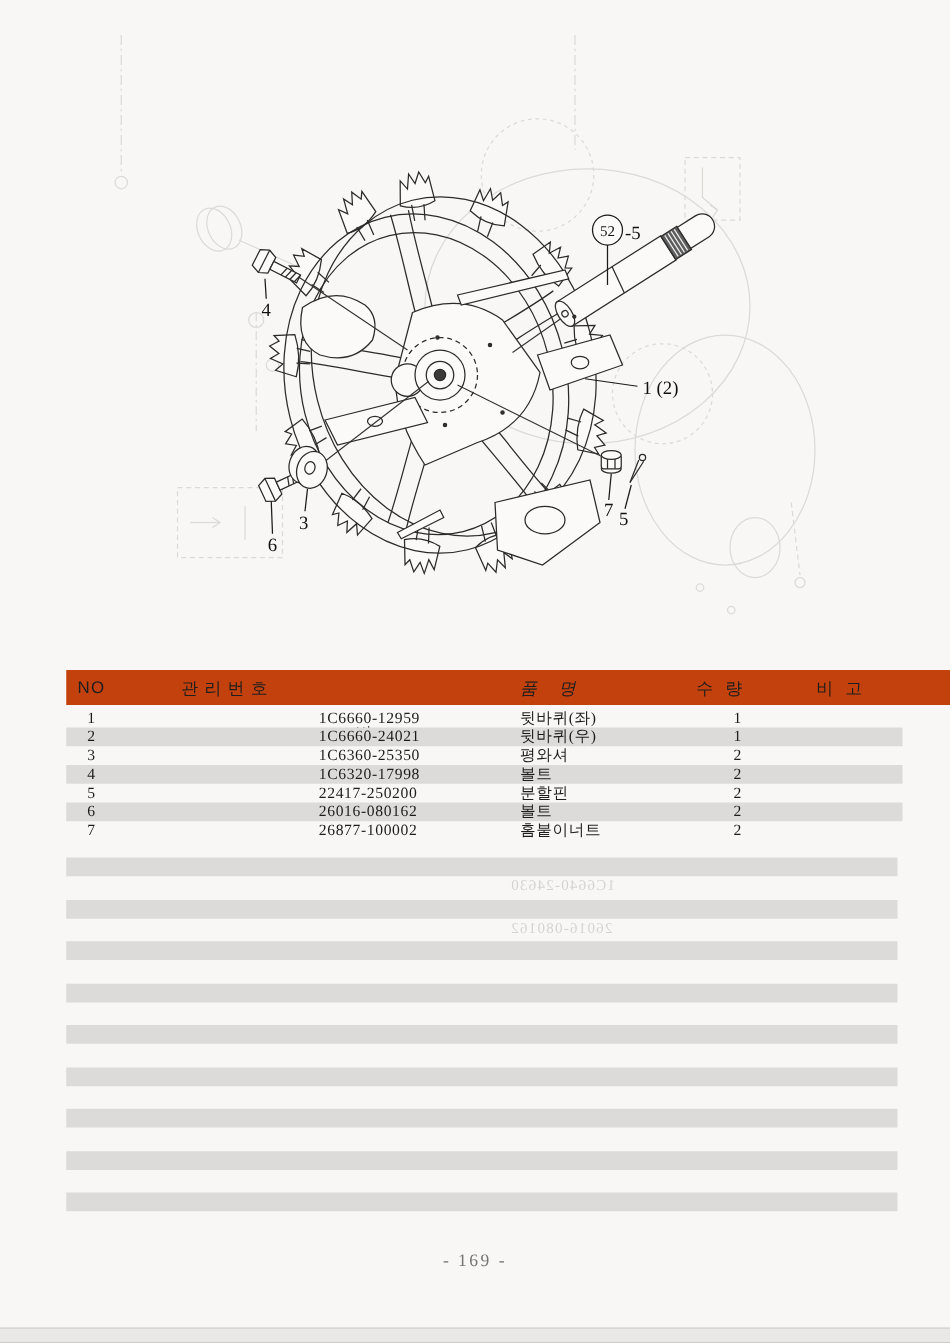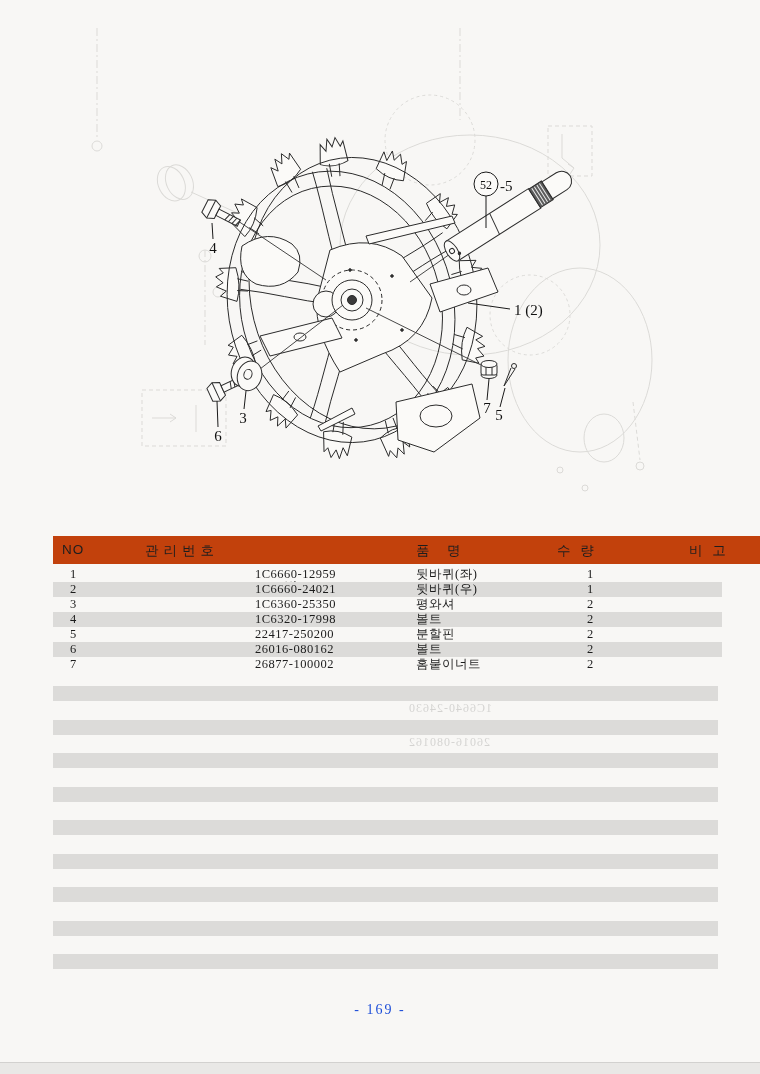--- a/index.html
+++ b/index.html
@@ -15,40 +15,40 @@
   
   .diagram{position:absolute;left:0;top:0;width:760px;height:530px;}
   .diagram text{font-family:"Liberation Serif",serif;fill:#111;}
   
   .thead{position:absolute;left:53px;top:536px;width:748px;height:28px;background:#c2410c;
          font-family:"Liberation Sans",sans-serif;font-size:13.5px;color:#1e1e1e;}
   .thead span{position:absolute;top:6px;white-space:pre;}
   .th-no{left:9px;letter-spacing:1px;}
   .th-mgmt{left:80px;letter-spacing:5px;margin-left:12px;}
   .th-dwg{left:200px;letter-spacing:2px;margin-top:36px;}
-  .th-name{left:363px;letter-spacing:2px;}
+  .th-name{left:363px;letter-spacing:2px;font-style:italic;}
   .th-qty{left:504px;letter-spacing:3px;}
-  .th-note{left:600px;letter-spacing:3px;margin-left:36px;}
+  .th-note{left:600px;letter-spacing:3px;}
   .trows{position:absolute;left:53px;top:567px;width:669px;}
   .trow{position:relative;height:15px;line-height:15px;font-size:12.5px;}
   .trow.alt{background:#dcdbd9;}
   .trow span{position:absolute;top:0;white-space:pre;}
   .c-no{left:0;width:40px;text-align:center;}
   .c-mgmt{left:60px;width:110px;text-align:center;}
   .c-dwg{left:202px;letter-spacing:0.5px;}
   .c-name{left:363px;letter-spacing:0.5px;}
   .c-qty{left:512px;width:50px;text-align:center;}
   .c-note{left:600px;width:60px;text-align:center;}
   .erows{position:absolute;left:53px;top:686px;width:665px;}
   .stripe{height:15px;margin-bottom:18.5px;background:#dcdbd9;}
   .bleed{position:absolute;font-size:12px;color:#8d8d8b;opacity:.33;letter-spacing:1px;
          transform:scaleX(-1);white-space:pre;}
   
   .pageno{position:absolute;left:0;right:0;top:1002px;text-align:center;
-          font-size:14px;letter-spacing:2px;color:#1d4ed8;}
+          font-size:14px;letter-spacing:2px;color:#737373;}
   .bottomstrip{position:absolute;left:0;right:0;top:1062px;height:12px;
                background:#e9e8e6;border-top:1px solid #d2d1cf;}
 </style>
 </head>
 <body>
 
 <div class="page">
 
 
   <svg class="diagram" viewBox="0 0 760 530">

